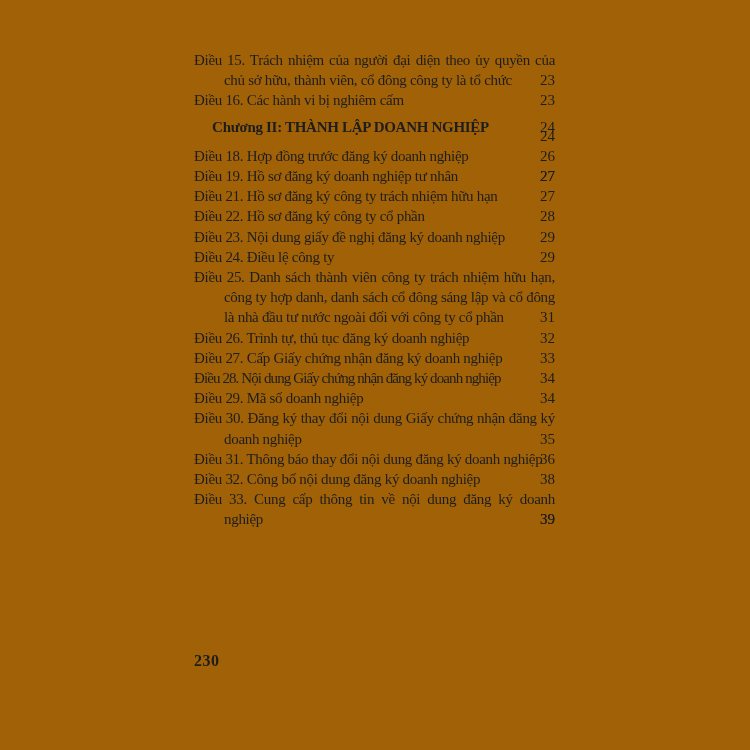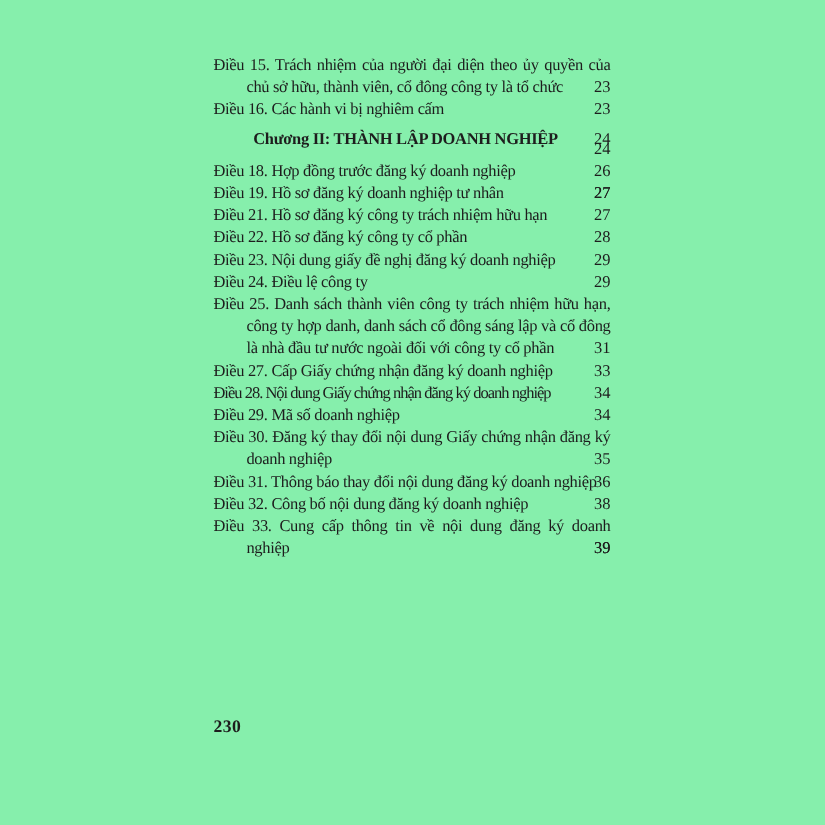--- a/index.html
+++ b/index.html
@@ -4,21 +4,21 @@
 <style>
   html, body {
     margin: 0;
     padding: 0;
     background: #ffffff;
   }
   .page {
     position: relative;
     width: 750px;
     height: 750px;
-    background: #86efac;
+    background: #a16207;
     overflow: hidden;
     font-family: "Liberation Serif", "DejaVu Serif", serif;
     color: #1d1d1d;
   }
   .toc {
     position: absolute;
     left: 194px;
     top: 50px;
     width: 361px;
   }
@@ -37,21 +37,21 @@
     bottom: 0;
     text-indent: 0;
     letter-spacing: 0;
     line-height: 20.2px;
     font-weight: normal;
   }
   .entry.chapter {
     text-indent: 0;
     padding-left: 0;
     padding-right: 48px;
-    text-align: right;
+    text-align: center;
     font-weight: bold;
     margin: 6px 0 9px 0;
   }
   .entry.tight {
     letter-spacing: -0.9px;
   }
   .folio {
     position: absolute;
     left: 194px;
     top: 651px;
@@ -118,20 +118,24 @@
     <div class="entry">
       <span>Điều 24. Điều lệ công ty</span>
       <span class="num">29</span>
     </div>
 
     <div class="entry">
       <span>Điều 25. Danh sách thành viên công ty trách nhiệm hữu hạn, công ty hợp danh, danh sách cổ đông sáng lập và cổ đông là nhà đầu tư nước ngoài đối với công ty cổ phần</span>
       <span class="num">31</span>
     </div>
 
+    <div class="entry">
+      <span>Điều 26. Trình tự, thủ tục đăng ký doanh nghiệp</span>
+      <span class="num">32</span>
+    </div>
 
     <div class="entry">
       <span>Điều 27. Cấp Giấy chứng nhận đăng ký doanh nghiệp</span>
       <span class="num">33</span>
     </div>
 
     <div class="entry tight">
       <span>Điều 28. Nội dung Giấy chứng nhận đăng ký doanh nghiệp</span>
       <span class="num">34</span>
     </div>

